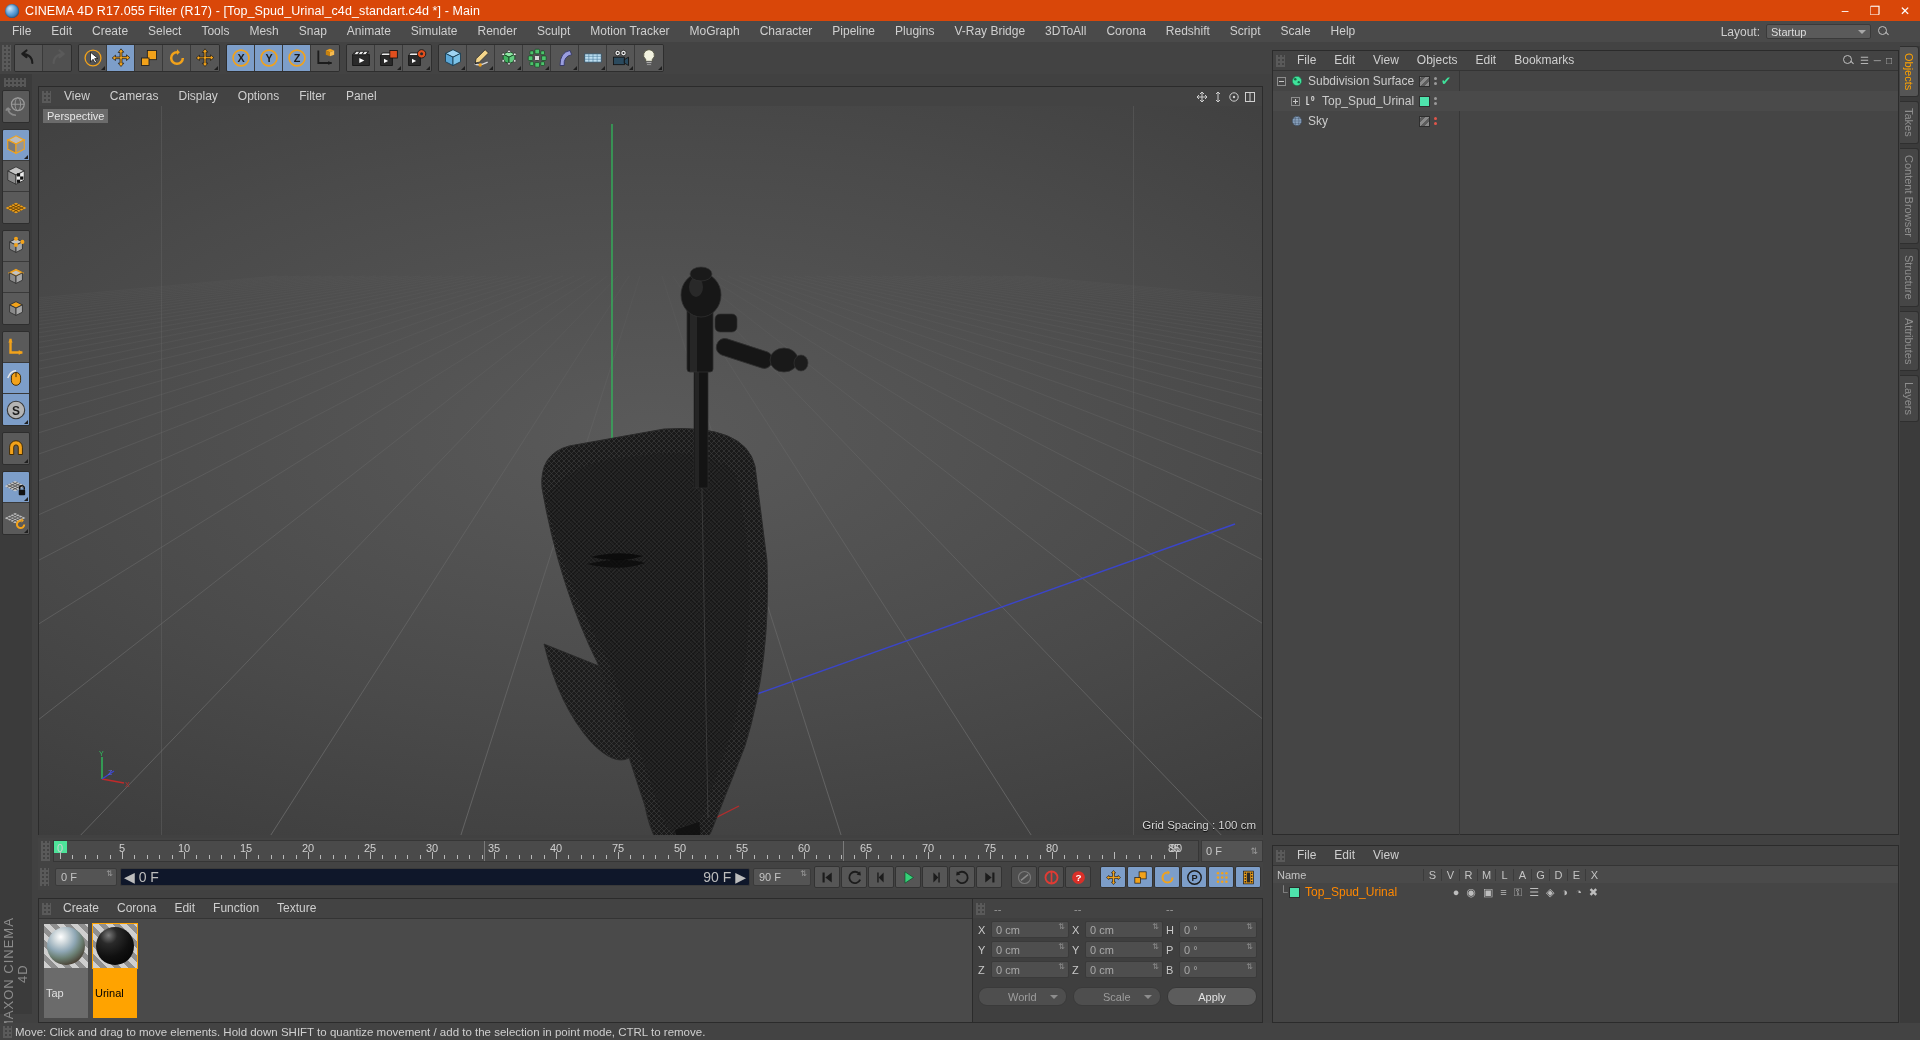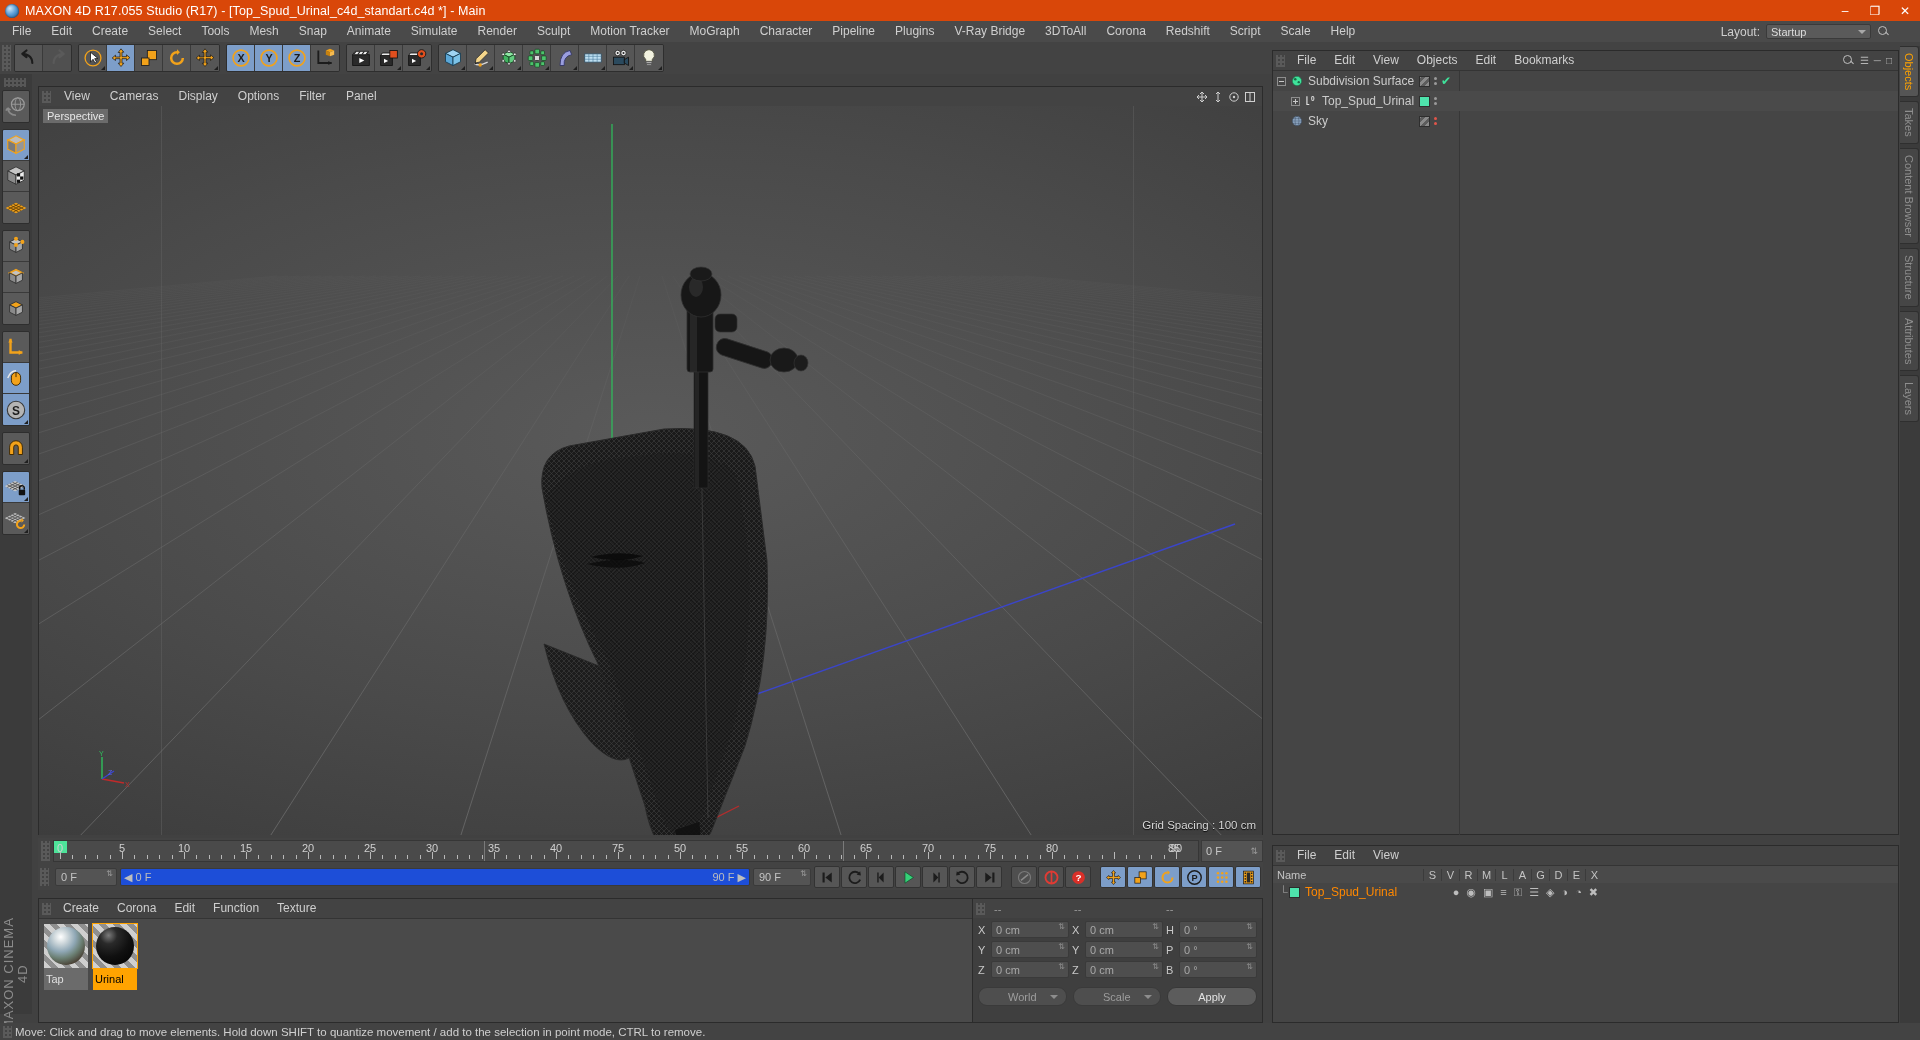--- a/index.html
+++ b/index.html
@@ -112,43 +112,43 @@
   .tl-endfield { width:62px; background:#545454; border:1px solid #3a3a3a; margin:2px 0;
                  display:flex;align-items:center; padding:0 4px; font-size:11px; color:#c8c8c8; }
 
   
   .powerslider { position:absolute; left:38px; top:864px; width:1225px; height:26px;
                  background:#434343; display:flex; align-items:center; gap:3px; padding:0 2px; }
   .numfield { height:18px; background:#545454; border:1px solid #3a3a3a; border-radius:2px;
               display:flex; align-items:center; padding:0 5px; font-size:11px; color:#c4c4c4;
               position:relative; }
   .numfield .spin { position:absolute; right:3px; top:2px; font-size:8px; line-height:6px; color:#9a9a9a;}
-  .scrub { flex:1; height:18px; background:#1d4ed8; border:1px solid #3a3a3a; border-radius:2px;
+  .scrub { flex:1; height:18px; background:#0f172a; border:1px solid #3a3a3a; border-radius:2px;
            display:flex; align-items:center; justify-content:space-between; padding:0 3px;
-           font-size:11px; color:#bdbdbd; }
+           font-size:14px; color:#bdbdbd; }
   .pbtn { width:26px;height:22px; background:#565656; border:1px solid #333; border-radius:2px;
           display:flex;align-items:center;justify-content:center; }
   .pbtn.blue { background:#7d9ec9; }
   .pbtn.dim { background:#4f4f4f; }
   .pgroup { display:flex; gap:1px; }
 
   
   .matmgr { position:absolute; left:38px; top:898px; width:950px; height:125px;
             background:#3f3f3f; border:1px solid #2b2b2b; }
   .mm-menu { height:19px; display:flex; align-items:center; background:#434343; }
   .mm-menu .mi { padding:0 9px; font-size:12px; line-height:19px; color:#cfcfcf;}
   .mm-body { position:relative; height:104px; background:#4a4a4a; border-top:1px solid #343434;
              padding:5px; display:flex; gap:5px; align-items:flex-start; }
   .swatch { width:44px; }
   .swatch .thumb { width:44px;height:44px; position:relative; overflow:hidden;
      background-image: repeating-linear-gradient(45deg,#cfcfcf 0 5px,#8f8f8f 5px 10px); }
   .swatch .ball { position:absolute; left:3px; top:3px; width:38px;height:38px; border-radius:50%; }
   .ball.tap { background: radial-gradient(circle at 36% 26%, #ffffff 0%, #cfd8dc 18%, #8fa7b5 40%, #6b7f73 58%, #4a4236 78%, #2d2a24 100%); }
   .ball.urinal { background: radial-gradient(circle at 33% 22%, #7a7a7a 0%, #2a2a2a 22%, #101010 55%, #000 100%); }
-  .swatch .cap { font-size:11px; padding:5px 2px; color:#e0e0e0; background:#6b6b6b; width:44px;
+  .swatch .cap { font-size:11px; padding:19px 2px; color:#e0e0e0; background:#6b6b6b; width:44px;
                  overflow:hidden; white-space:nowrap; }
   .swatch.selected .cap { background:#ffa300; color:#000; }
   .swatch.selected .thumb { outline:1px solid #ffa300; }
 
   
   .coords { position:absolute; left:972px; top:898px; width:291px; height:125px;
             background:#3f3f3f; border:1px solid #2b2b2b; }
   .co-head { height:19px; display:flex; align-items:center; background:#434343; font-size:11px;
              color:#9a9a9a; }
   .co-head span { display:inline-block; }
@@ -212,21 +212,21 @@
                display:flex; align-items:center; font-size:11.5px; color:#cfcfcf; }
   .statusbar .grip { height:12px; }
 </style>
 </head>
 <body>
 
 <div class="app">
 
   <div class="titlebar">
     <div class="logo"></div>
-    <div class="ttxt">MAXON 4D R17.055 Studio (R17) - [Top_Spud_Urinal_c4d_standart.c4d *] - Main</div>
+    <div class="ttxt">CINEMA 4D R17.055 Filter (R17) - [Top_Spud_Urinal_c4d_standart.c4d *] - Main</div>
     <div class="winbtns">
       <div class="winbtn">–</div>
       <div class="winbtn">❐</div>
       <div class="winbtn close">✕</div>
     </div>
   </div>
 
   <div class="menubar">
     <div id="menu-items" style="display:flex;align-items:center;margin-left:2px;">
         <div class="mi">File</div>

